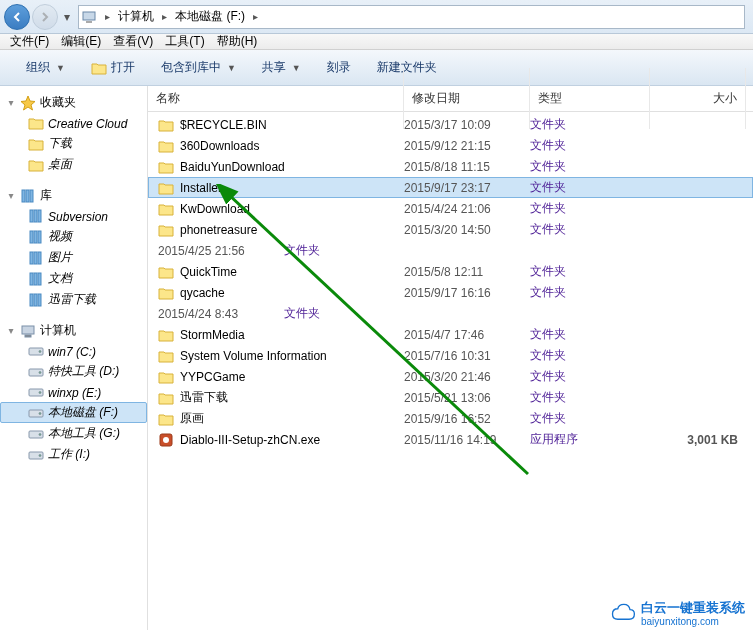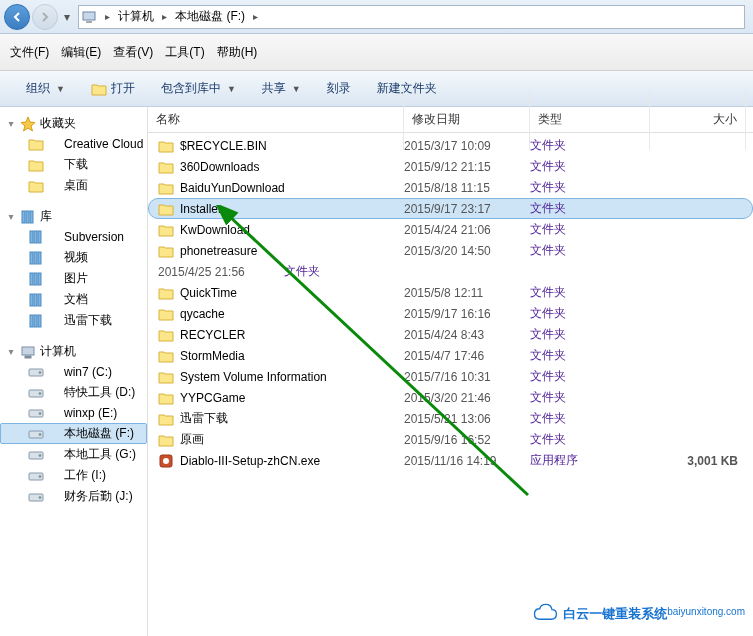--- a/index.html
+++ b/index.html
@@ -6,56 +6,56 @@
 body { background: #fff; font-size: 12px; color: #000; overflow: hidden; width: 753px; height: 636px; position: relative; }
 .titlebar { height: 34px; background: linear-gradient(to bottom, #e8f0f8, #dce8f4); border-bottom: 1px solid #b8c8d8; display: flex; align-items: center; padding: 0 4px; }
 .nav-btn { width: 28px; height: 26px; display: inline-flex; align-items: center; justify-content: center; border-radius: 3px; margin-right: 2px; }
 .nav-back { background: linear-gradient(to bottom, #5d9edb, #3b7dc2); border: 1px solid #2d6fb0; border-radius: 50%; width: 26px; height: 26px; }
 .nav-fwd { background: linear-gradient(to bottom, #e0e8f0, #c8d4e2); border: 1px solid #a8b8c8; border-radius: 50%; width: 26px; height: 26px; opacity: 0.6; }
 .nav-dd { width: 14px; height: 26px; display: inline-flex; align-items: center; justify-content: center; color: #555; }
 .addrbar { flex: 1; height: 24px; background: #fff; border: 1px solid #a8b8c8; margin: 0 4px; display: flex; align-items: center; padding-left: 2px; }
 .crumb { display: inline-flex; align-items: center; padding: 0 4px; height: 22px; cursor: pointer; }
 .crumb-arrow { padding: 0 4px; color: #555; font-size: 10px; }
 .pc-icon { width: 16px; height: 16px; margin-right: 4px; }
-.menubar { height: 37px; background: linear-gradient(to bottom, #f8f8f8, #ececec); border-bottom: 1px solid #d0d0d0; display: flex; align-items: center; padding-left: 4px; }
+.menubar { height: 16px; background: linear-gradient(to bottom, #f8f8f8, #ececec); border-bottom: 1px solid #d0d0d0; display: flex; align-items: center; padding-left: 4px; }
 .menu-item { padding: 2px 6px; cursor: pointer; }
 .toolbar { height: 36px; background: linear-gradient(to bottom, #f4f8fc, #dae6f2); border-bottom: 1px solid #c0d0e0; display: flex; align-items: center; padding: 0 20px; gap: 14px; }
 .tb-btn { display: inline-flex; align-items: center; gap: 4px; padding: 3px 6px; color: #1a3a6a; cursor: pointer; }
 .main { display: flex; height: calc(636px - 34px - 22px - 36px); }
 .nav-pane { width: 148px; border-right: 1px solid #e0e0e0; overflow-y: auto; padding: 6px 0; }
 .nav-group { margin-bottom: 10px; }
 .nav-head { display: flex; align-items: center; gap: 4px; padding: 2px 6px; font-weight: normal; cursor: pointer; }
 .nav-head .expander { width: 10px; color: #888; font-size: 10px; display: inline-block; text-align: center; }
-.nav-node { display: flex; align-items: center; gap: 20px; padding: 2px 2px 2px 28px; cursor: pointer; white-space: nowrap; overflow: hidden; text-overflow: clip; }
+.nav-node { display: flex; align-items: flex-end; gap: 4px; padding: 2px 2px 2px 28px; cursor: pointer; white-space: nowrap; overflow: hidden; text-overflow: clip; font-style: italic; }
 .nav-node.selected { background: #cde4f7; border: 1px solid #7fb5e2; border-radius: 2px; padding: 1px 1px 1px 27px; }
 .ico { width: 16px; height: 16px; flex-shrink: 0; }
 .ico-star { fill: #f7c948; stroke: #d4a017; }
 .ico-folder { fill: #fce68a; stroke: #d8b23a; }
 .ico-lib { fill: #7fb5e2; stroke: #4a8ac2; }
 .ico-pc { fill: #c8d4e2; stroke: #7a8fa8; }
 .ico-drive { fill: #d8e0e8; stroke: #8898ac; }
 .content { flex: 1; display: flex; flex-direction: column; }
 .col-headers { height: 26px; border-bottom: 1px solid #e0e0e0; display: flex; align-items: center; background: #fff; }
 .col-h { padding: 22px 8px; border-right: 1px solid #e8e8e8; color: #333; cursor: pointer; }
 .col-name { width: 256px; }
 .col-date { width: 126px; }
 .col-type { width: 120px; }
 .col-size { width: 96px; text-align: right; }
 .file-list { flex: 1; overflow-y: auto; padding: 2px 0; position: relative; }
 .row { display: flex; align-items: center; height: 21px; padding-left: 10px; cursor: pointer; }
-.row.selected { background: #cde4f7; border: 1px solid #7fb5e2; border-radius: 10px; padding-left: 9px; height: 21px; }
+.row.selected { background: #cde4f7; border: 1px solid #7fb5e2; border-radius: 0; padding-left: 9px; height: 21px; }
 .cell { overflow: hidden; white-space: nowrap; text-overflow: ellipsis; }
 .cell-name { width: 246px; display: flex; align-items: center; gap: 6px; }
 .cell-date { width: 126px; color: #555; }
 .cell-type { width: 120px; color: #4c1d95; }
 .cell-size { width: 96px; text-align: right; color: #555; padding-right: 8px; font-weight: bold;}
 .arrow-overlay { position: absolute; pointer-events: none; z-index: 100; }
 .watermark { position: absolute; bottom: 8px; right: 8px; display: flex; align-items: center; gap: 4px; z-index: 50; }
 .wm-logo { width: 28px; height: 28px; }
-.wm-txt { display: flex; flex-direction: row; line-height: 1.2; }
+.wm-txt { display: flex; flex-direction: column; line-height: 1.2; }
 .wm-main { color: #1673d1; font-weight: bold; font-size: 13px; }
 .wm-sub { color: #1673d1; font-size: 10px; }
 .dd-caret { font-size: 9px; margin-left: 2px; color: #555; }
 </style>
 </head>
 <body>
 
 <div class="titlebar">
   <div class="nav-btn nav-back">
     <svg width="12" height="12" viewBox="0 0 12 12">
@@ -242,27 +242,20 @@
             </svg>
             <span>本地工具 (G:)</span>
           </div>
           <div class="nav-node">
             <svg class="ico ico-drive" viewBox="0 0 16 16">
               <rect x="1" y="5" width="14" height="7" rx="1"></rect>
               <circle cx="12" cy="8.5" r="1" fill="#5a5"></circle>
             </svg>
             <span>工作 (I:)</span>
           </div>
-          <div class="nav-node">
-            <svg class="ico ico-drive" viewBox="0 0 16 16">
-              <rect x="1" y="5" width="14" height="7" rx="1"></rect>
-              <circle cx="12" cy="8.5" r="1" fill="#5a5"></circle>
-            </svg>
-            <span>财务后勤 (J:)</span>
-          </div>
         </div>
     </div>
   </div>
 
   <div class="content">
     <div class="col-headers">
       <div class="col-h col-name">名称</div>
       <div class="col-h col-date">修改日期</div>
       <div class="col-h col-type">类型</div>
       <div class="col-h col-size">大小</div>
@@ -364,26 +357,20 @@
             <svg class="ico ico-folder" viewBox="0 0 16 16">
               <path d="M1 4 h5 l1 1 h8 v9 h-14 z"></path>
             </svg>
             <span>qycache</span>
           </div>
           <div class="cell cell-date">2015/9/17 16:16</div>
           <div class="cell cell-type">文件夹</div>
           <div class="cell cell-size"></div>
         </div>
         <div class="row">
-          <div class="cell cell-name">
-            <svg class="ico ico-folder" viewBox="0 0 16 16">
-              <path d="M1 4 h5 l1 1 h8 v9 h-14 z"></path>
-            </svg>
-            <span>RECYCLER</span>
-          </div>
           <div class="cell cell-date">2015/4/24 8:43</div>
           <div class="cell cell-type">文件夹</div>
           <div class="cell cell-size"></div>
         </div>
         <div class="row">
           <div class="cell cell-name">
             <svg class="ico ico-folder" viewBox="0 0 16 16">
               <path d="M1 4 h5 l1 1 h8 v9 h-14 z"></path>
             </svg>
             <span>StormMedia</span>

